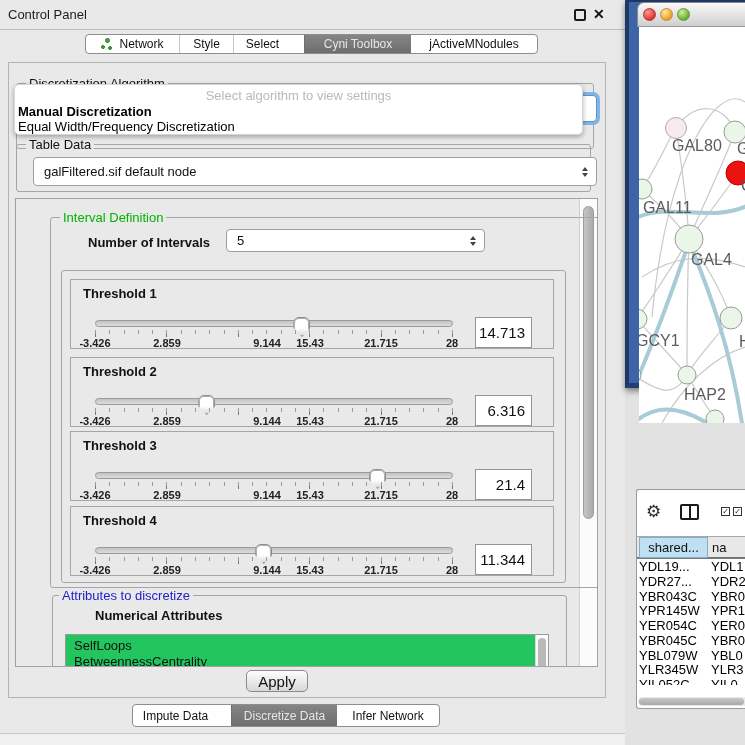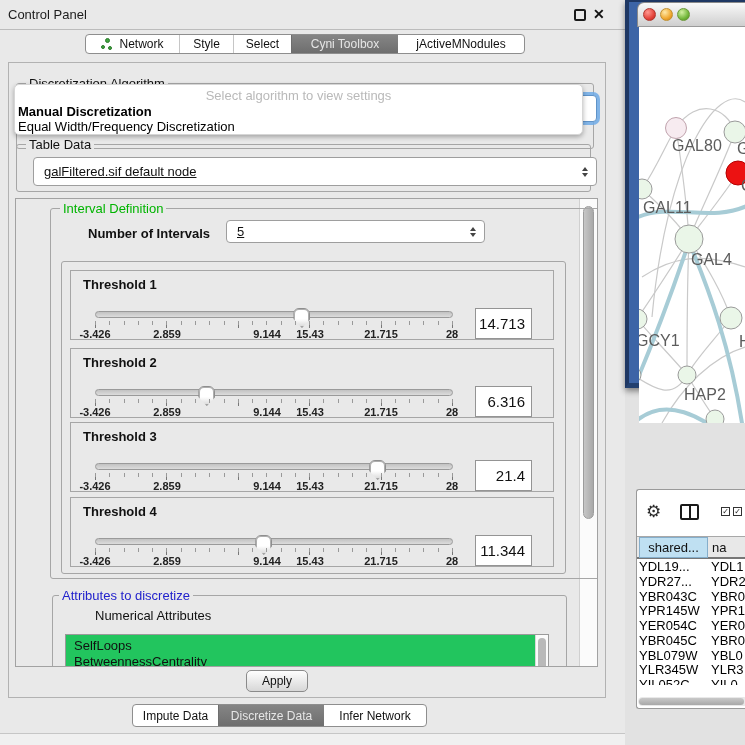--- a/index.html
+++ b/index.html
@@ -9,36 +9,36 @@
 
 .cp { position:absolute; left:0; top:0; width:625px; height:745px; background:#e9e9e9; }
 .cp-titlebar { position:absolute; left:0; top:0; width:625px; height:30px; background:#e9e9e9; border-bottom:1px solid #bcbcbc; }
 .cp-title { position:absolute; left:8px; top:7px; font-size:13px; color:#1c1c1c; }
 .float-icon { position:absolute; left:574px; top:9px; width:12px; height:12px; border:2px solid #1a1a1a; border-radius:2px; }
 .close-icon { position:absolute; left:593px; top:6px; font-size:14px; font-weight:bold; color:#111; }
 
 .seg-bar { position:absolute; display:flex; background:#fff; border:1px solid #8e8e8e; border-radius:4px; overflow:hidden; font-size:12px; color:#111; }
 .seg { display:flex; align-items:center; justify-content:center; border-left:1px solid #c6c6c6; white-space:nowrap; }
 .seg:first-child { border-left:none; }
-.seg.sel { background:linear-gradient(#858585,#6e6e6e); color:#e6e6e6; border-left:1px solid #6e6e6e; }
+.seg.sel { background:linear-gradient(#858585,#6e6e6e); color:#e6e6e6; border-left:1px solid #6e6e6e;margin-left:13px; }
 .seg.sel + .seg { border-left:none; }
 .top-tabs { left:85px; top:34px; height:20px; }
 .bottom-tabs { left:132px; top:704px; height:23px; }
 
 .net-icon { width:13px; height:13px; margin-right:5px; position:relative; }
 .net-icon i { position:absolute; border-radius:50%; background:#3fa43f; border:1px solid #2a7a2a; }
 
 .outer-panel { position:absolute; left:8px; top:62px; width:598px; height:636px; border:1px solid #b2b2b2; background:#e9e9e9; }
 
 .group { position:absolute; border:1px solid #a6a6a6; border-radius:3px; }
 .glabel { position:absolute; top:-8px; left:9px; background:#e9e9e9; padding:0 3px; font-size:13px; line-height:15px; color:#111; white-space:nowrap; }
 .glabel.green { color:#00b400; }
 .glabel.blue { color:#2222cc; }
 
-.combo { position:absolute; background:#fff; border:1px solid #9e9e9e; border-radius:4px; font-size:13px; color:#111; display:flex; align-items:center;text-decoration:underline; }
+.combo { position:absolute; background:#fff; border:1px solid #9e9e9e; border-radius:4px; font-size:13px; color:#111; display:flex; align-items:center; }
 .combo .cv { padding-left:10px; flex:1; white-space:nowrap; overflow:hidden; }
 .stepper { width:14px; margin-right:4px; display:flex; flex-direction:column; align-items:center; line-height:5px; }
 .stepper i { width:0; height:0; border-left:3.5px solid transparent; border-right:3.5px solid transparent; }
 .stepper .up { border-bottom:4.5px solid #444; margin-bottom:2px; }
 .stepper .dn { border-top:4.5px solid #444; }
 
 .focus-ring { box-shadow:0 0 0 3px rgba(110,170,230,.85); border-color:#5f93c8; }
 
 .big-panel { position:absolute; left:6px; top:135px; width:583px; height:469px; border:1px solid #a2a2a2; background:#e9e9e9; overflow:hidden; }
 .vsb { position:absolute; right:0; top:0; width:18px; height:467px; background:#fbfbfb; border-left:1px solid #d0d0d0; }
@@ -54,27 +54,27 @@
 .ticks::after { content:""; position:absolute; left:0; top:0; width:100%; height:4px; background-image:repeating-linear-gradient(90deg,#999 0 1px,transparent 1px 14.28px); }
 .tick-lab { position:absolute; top:57px; transform:translateX(-50%); font-size:11px; font-weight:bold; color:#222; }
 .thresh-panel span.tick-lab:nth-of-type(2) { left:24px !important; }
 .thresh-panel span.tick-lab:nth-of-type(3) { left:96px !important; }
 .thresh-panel span.tick-lab:nth-of-type(4) { left:167px !important;margin-left:29px; }
 .thresh-panel span.tick-lab:nth-of-type(5) { left:239px !important; }
 .thresh-panel span.tick-lab:nth-of-type(6) { left:310px !important; }
 .thresh-panel span.tick-lab:nth-of-type(7) { left:381px !important; }
 .vbox { position:absolute; left:404px; top:37px; width:57px; height:31px; background:#fff; border:1px solid #949494; font-size:15px; color:#111; display:flex; align-items:center; justify-content:flex-end; padding-right:6px; }
 
-.bold13 { font-size:13px; font-weight:normal; color:#111;padding-left:36px; }
+.bold13 { font-size:13px; font-weight:bold; color:#111;padding-left:36px; }
 .listbox { position:absolute; left:12px; top:38px; width:484px; height:70px; background:#22c55e; border:1px solid #9a9a9a; }
 .listbox .li { font-size:13px; color:#111; padding-left:8px; line-height:15.5px; }
 .listbox .lsb { position:absolute; right:0; top:0; width:13px; height:100%; background:#fbfbfb; border-left:1px solid #d8d8d8; }
 .listbox .lsb i { position:absolute; left:2px; top:3px; width:8px; height:42px; border-radius:5px; background:#b9b9b9; }
 
-.apply-btn { position:absolute; left:237px; top:607px; width:62px; height:22px; border:1px solid #8a8a8a; border-radius:5px; background:linear-gradient(#fefefe,#d7d7d7); font-size:12px; color:#111; display:flex; align-items:center; justify-content:center; }
+.apply-btn { position:absolute; left:237px; top:607px; width:62px; height:22px; border:1px solid #8a8a8a; border-radius:5px; background:linear-gradient(#fefefe,#d7d7d7); font-size:15px; color:#111; display:flex; align-items:center; justify-content:center; }
 
 .dropdown { position:absolute; left:5px; top:21px; width:569px; height:51px; background:#fff; border-radius:5px; border:1px solid #d6d6d6; box-shadow:0 2px 5px rgba(0,0,0,.3); z-index:20; }
 .dd-ph { position:absolute; left:0; top:3px; width:100%; text-align:center; font-size:13px; color:#b9b9b9; }
 .dd-i1 { position:absolute; left:3px; top:19px; font-size:13px; font-weight:bold; color:#000; }
 .dd-i2 { position:absolute; left:3px; top:34px; font-size:13px; color:#000; }
 
 .cp-bottom-line { position:absolute; left:0; top:733px; width:625px; height:1px; background:#c6c6c6; }
 .cp-bottom-strip { position:absolute; left:0; top:734px; width:625px; height:11px; background:#f0f0f0; }
 
 
@@ -158,21 +158,21 @@
               <i class="dn"></i>
             </span>
         </div>
       </div>
 
       <div class="big-panel">
         <div class="vsb">
             <div class="thumbv"></div>
           </div>
 
-        <div class="group" style="left:34px;top:9px;width:590px;height:371px">
+        <div class="group" style="left:34px;top:18px;width:590px;height:371px">
           <span class="glabel green">Interval Definition</span>
           <span class="noi-label">Number of Intervals</span>
           <div class="combo" style="left:175px;top:11px;width:259px;height:23px">
             <span class="cv">5</span>
             <span class="stepper">
                 <i class="up"></i>
                 <i class="dn"></i>
               </span>
           </div>
 

